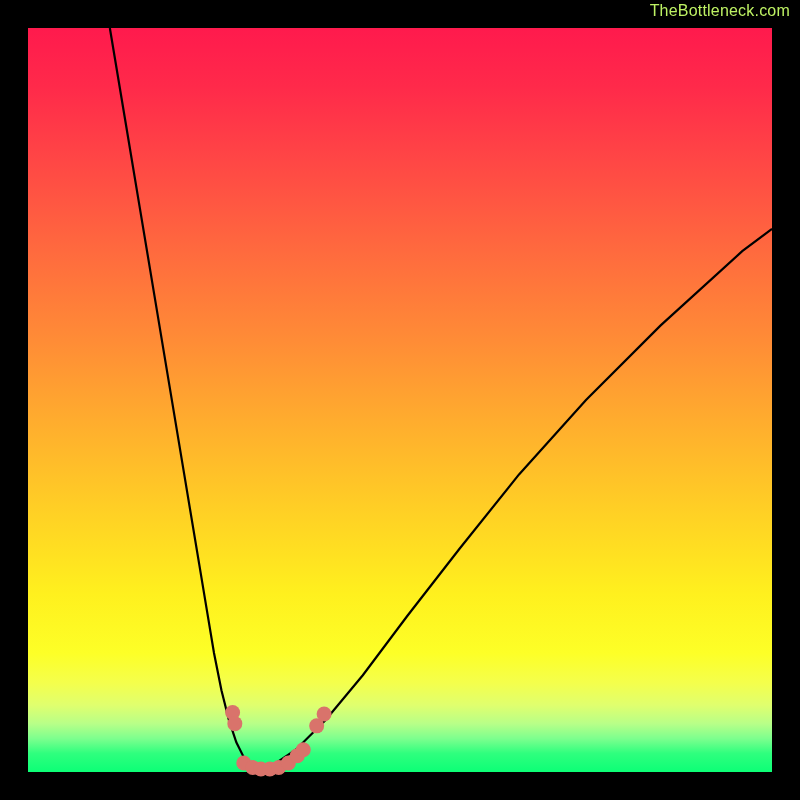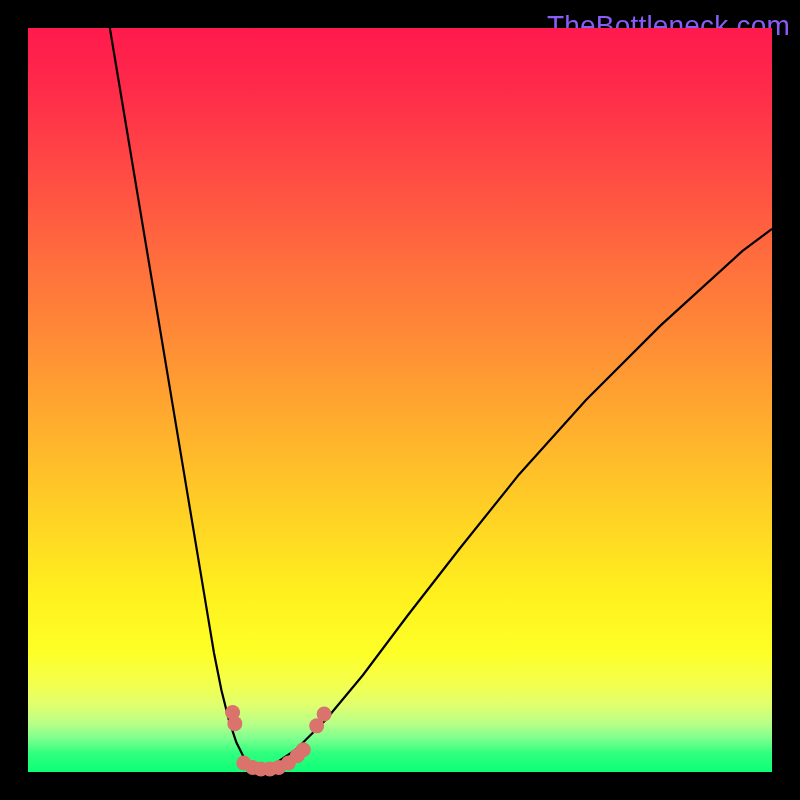--- a/index.html
+++ b/index.html
@@ -38,24 +38,24 @@
       #f4ff4c 88%,
       #e0ff6e 91%,
       #b8ff88 93.5%,
       #7dff8e 95.5%,
       #2fff7e 97.5%,
       #0cff76 100%
     );
   }
   .watermark {
     position: absolute;
-    top: 10px;
+    top: 2px;
     right: 10px;
-    color: #8b5cf6;
-    font-size: 28px;
+    color: #bef264;
+    font-size: 16px;
     letter-spacing: 0.2px;
     user-select: none;
   }
   svg.curves {
     position: absolute;
     left: 0;
     top: 0;
     width: 744px;
     height: 744px;
     overflow: visible;

